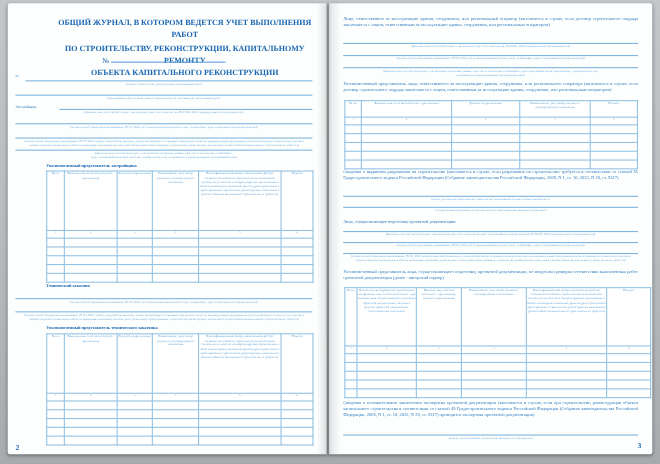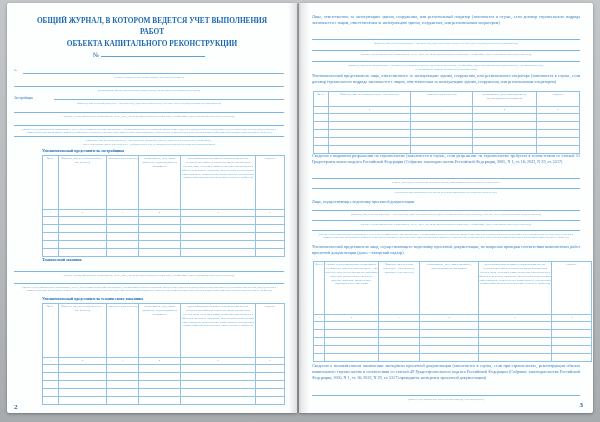--- a/index.html
+++ b/index.html
@@ -34,22 +34,23 @@
   tr.nums .sch{font-size:5px;line-height:1.1;padding-top:.5px;}
   tr.r td{height:7px;}
 </style>
 </head>
 <body>
 
 <div class="stage">
 
   <div class="page left">
 
-    <div class="abs title" style="top:12px;left:28px;width:234px;">
+    <div class="abs title" style="top:12px;left:44px;width:234px;">
       <div>ОБЩИЙ ЖУРНАЛ, В КОТОРОМ ВЕДЕТСЯ УЧЕТ ВЫПОЛНЕНИЯ РАБОТ</div>
+      <div>ПО СТРОИТЕЛЬСТВУ, РЕКОНСТРУКЦИИ, КАПИТАЛЬНОМУ РЕМОНТУ</div>
       <div>ОБЪЕКТА КАПИТАЛЬНОГО РЕКОНСТРУКЦИИ</div>
     </div>
 
     <div class="abs numrow" style="top:46px;left:86px;">
       <span>№</span>
       <span class="numline"></span>
     </div>
 
     <div class="abs" style="top:65px;left:7px;height:5px;overflow:visible;">
       <div class="scl" style="font-size:5.6px;">№</div>

